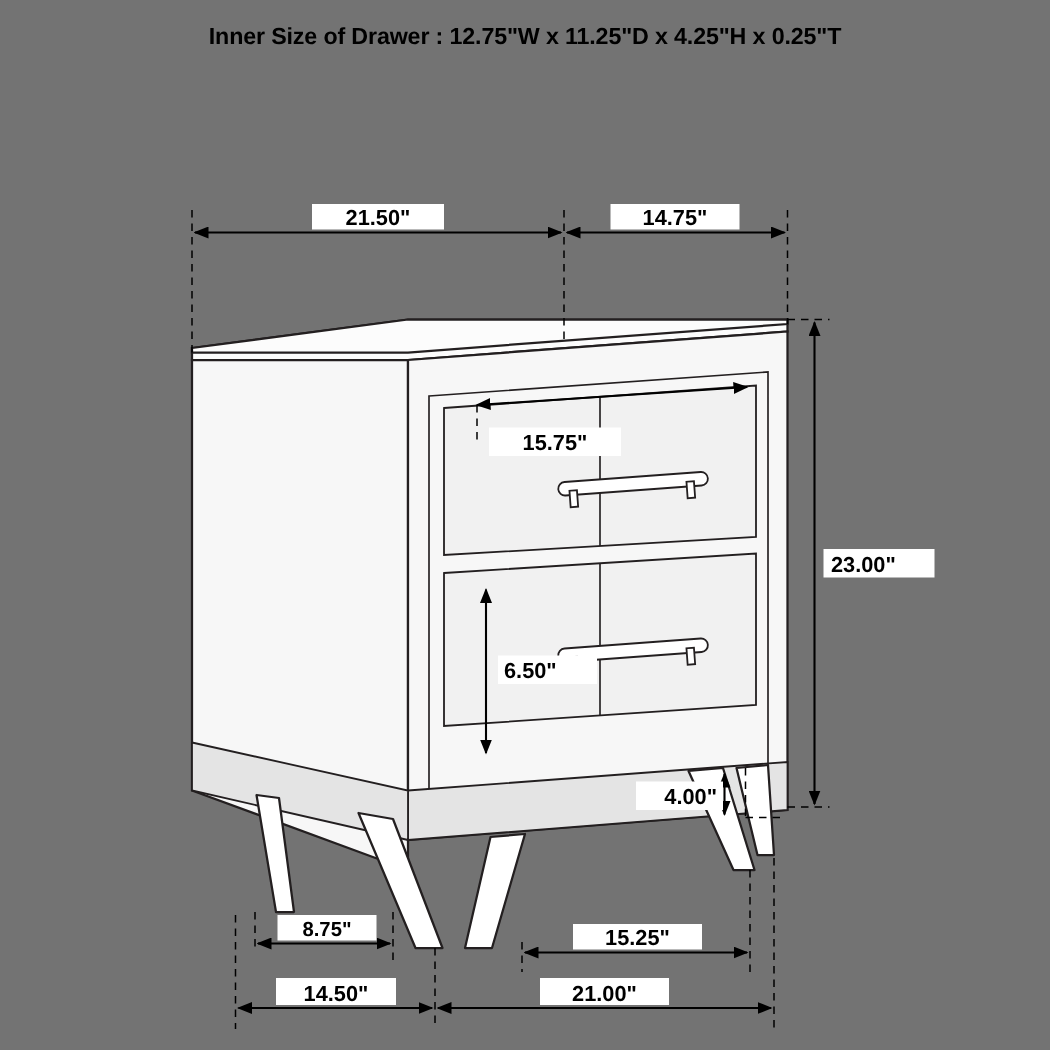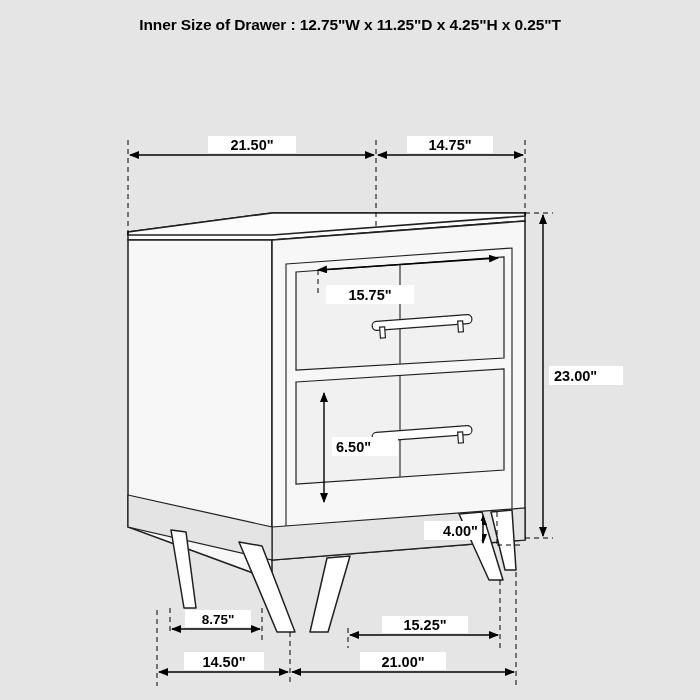--- a/index.html
+++ b/index.html
@@ -4,21 +4,21 @@
 <style>
   html, body {
     margin: 0;
     padding: 0;
     background: #ffffff;
   }
   #page {
     position: relative;
     width: 700px;
     height: 700px;
-    background: #e5e5e5;
+    background: #737373;
     font-family: "Liberation Sans", sans-serif;
     overflow: hidden;
   }
   #title {
     position: absolute;
     top: 16px;
     left: 0;
     width: 700px;
     text-align: center;
     font-size: 15.5px;

